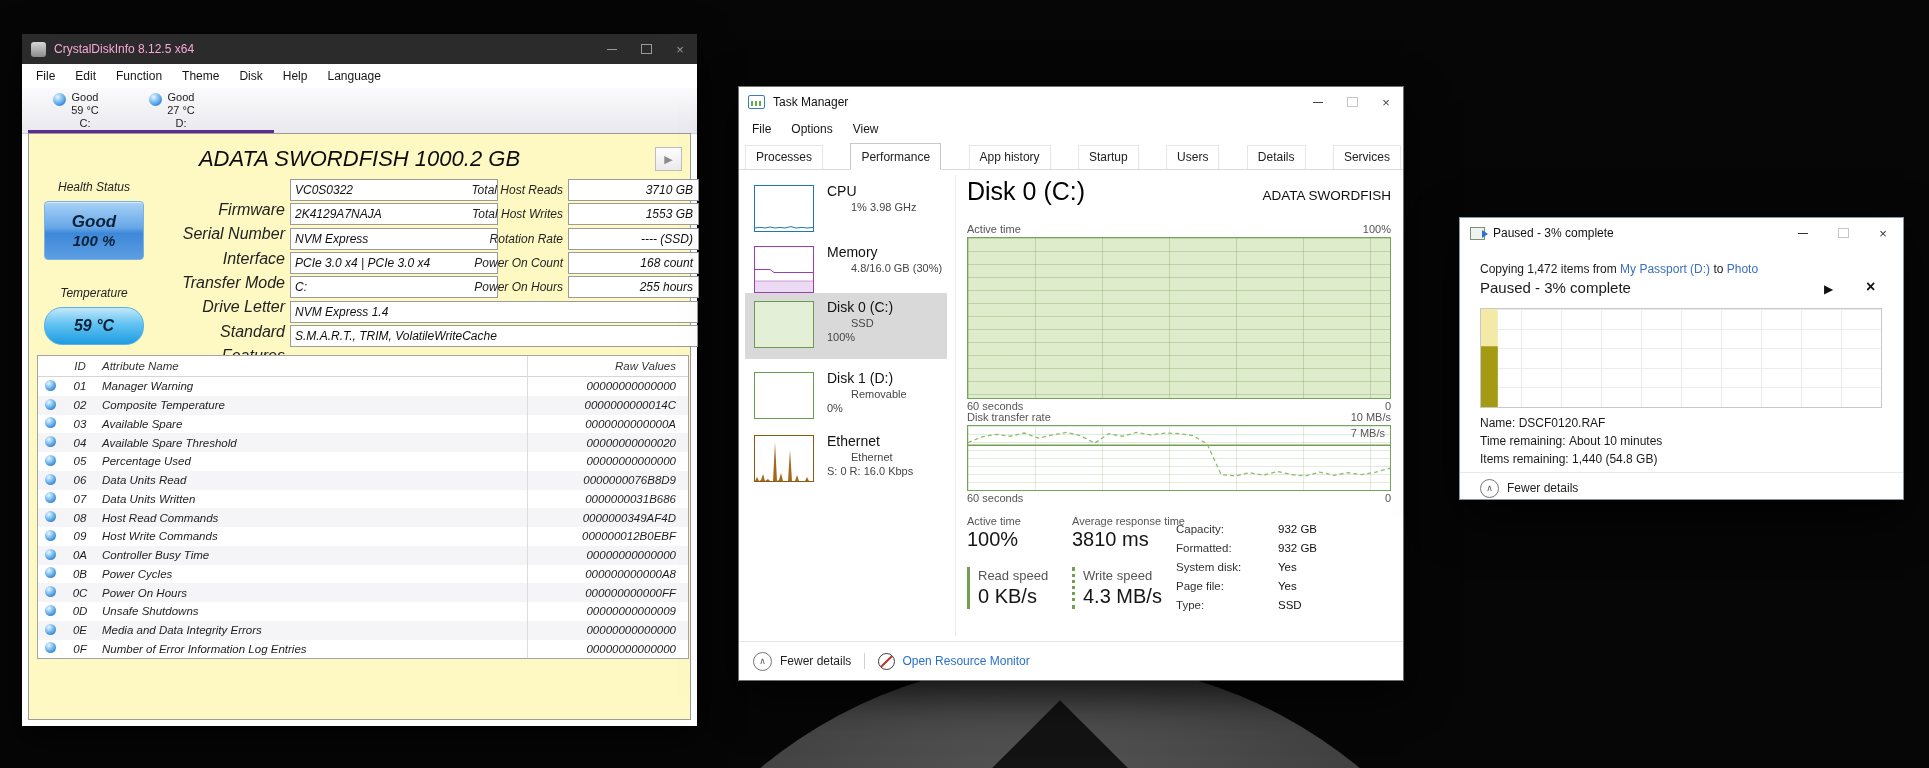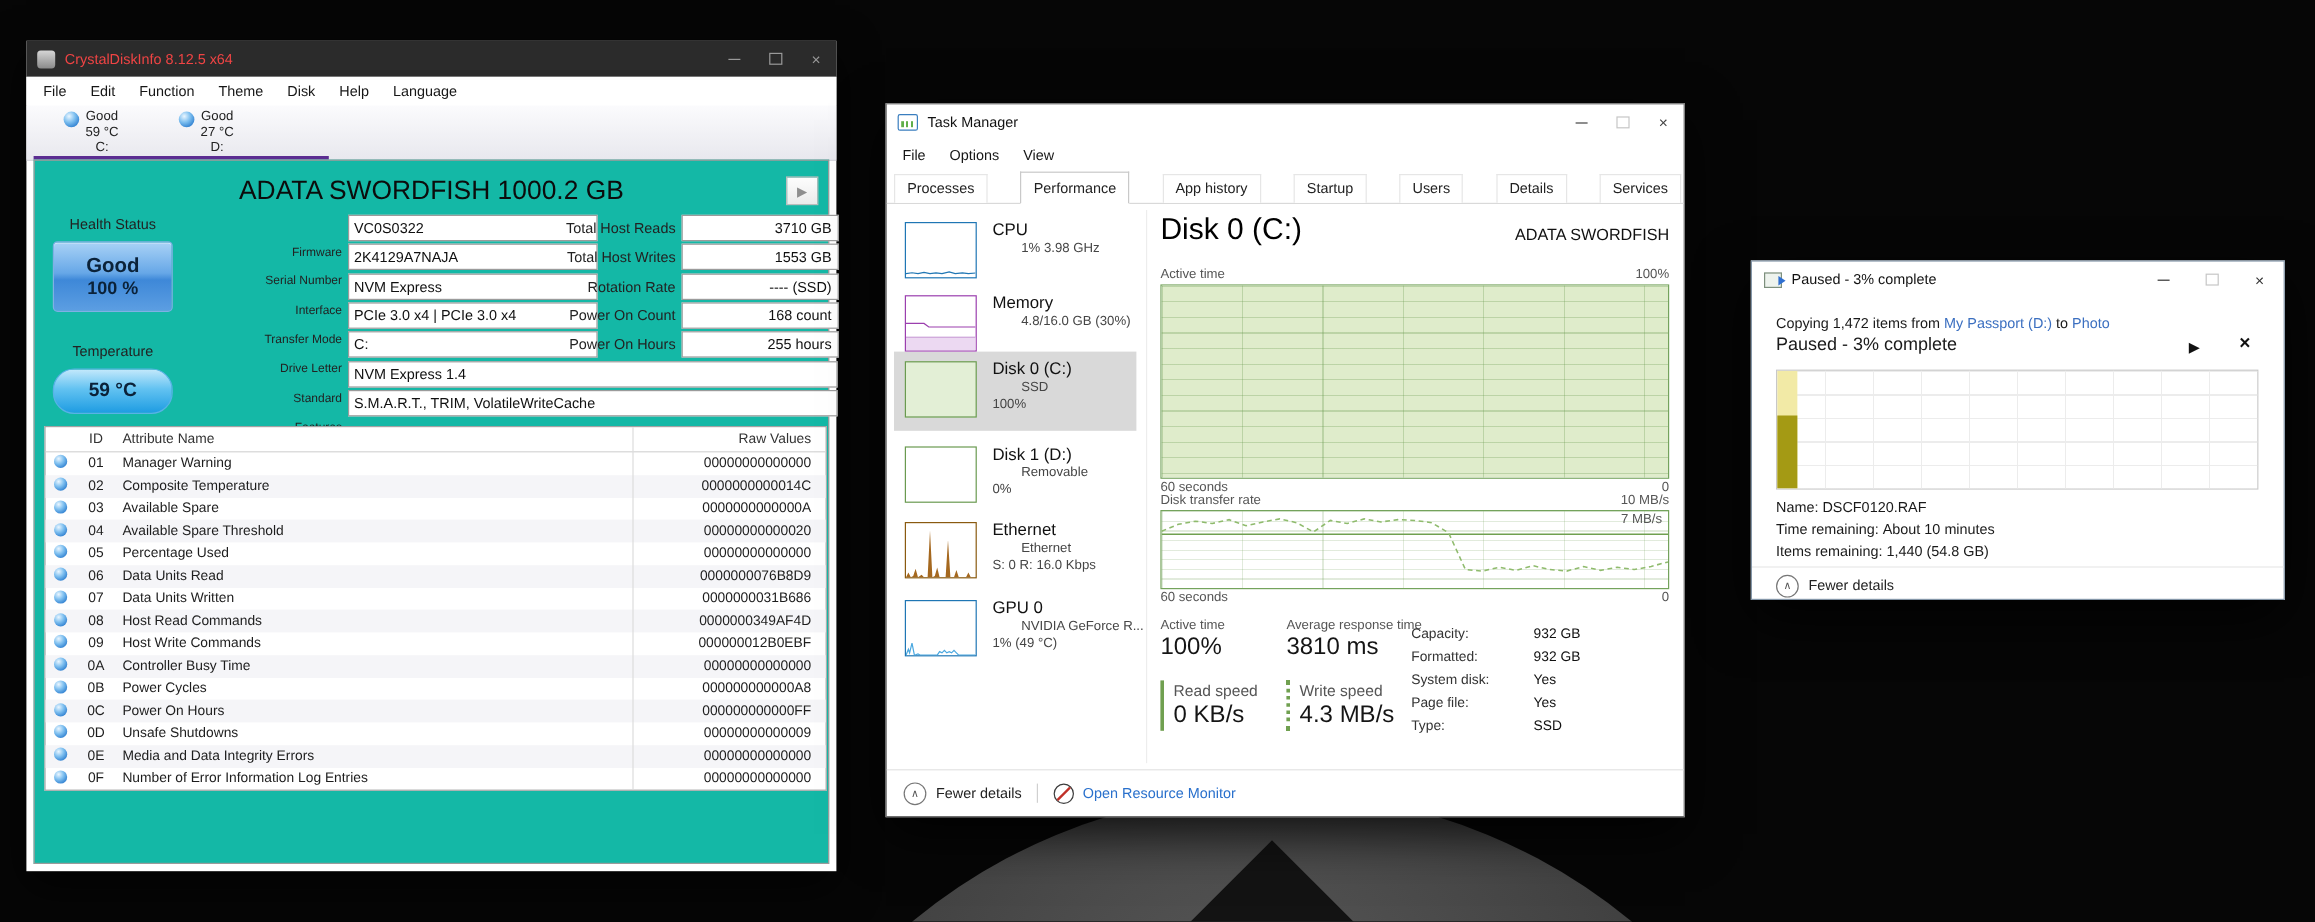--- a/index.html
+++ b/index.html
@@ -17,51 +17,51 @@
   .winctl{margin-left:auto;display:flex;}
   .wbtn{width:34px;height:30px;display:flex;align-items:center;justify-content:center;font-size:13px;}
   .minline{display:block;width:10px;border-top:1px solid currentColor;}
   .maxbox{display:block;width:9px;height:8px;border:1px solid currentColor;}
 
   
   .cdi{left:22px;top:34px;width:675px;height:692px;z-index:5;box-shadow:0 12px 34px rgba(0,0,0,.75);}
   .cdi-titlebar{height:30px;background:#2b2b2b;display:flex;align-items:center;}
   .cdi-appicon{width:15px;height:15px;margin:0 8px 0 9px;border-radius:3px;
                background:linear-gradient(180deg,#d6d6d6,#8b8b8b);}
-  .cdi-title{color:#ef4444;font-size:12px;}
+  .cdi-title{color:#f9a8d4;font-size:12px;}
   .cdi .wbtn{color:#9a9a9a;}
   .cdi-menubar{height:24px;background:#fff;display:flex;align-items:center;padding-left:4px;}
   .mitem{font-size:12px;color:#161616;padding:0 10px;}
   .cdi-drivebar{height:45px;background:linear-gradient(180deg,#fbfbfd,#e8e8ee);position:relative;
                 border-bottom:1px solid #cfcfd6;}
   .drive{position:absolute;top:3px;width:92px;display:flex;justify-content:center;gap:5px;
          font-size:11px;line-height:13px;color:#222;}
   .drive .dtxt{text-align:center;}
   .orb{width:13px;height:13px;border-radius:50%;display:inline-block;flex:0 0 auto;margin-top:2px;
        background:radial-gradient(circle at 35% 30%,#eaf6ff 0%,#7fc0f0 40%,#2e7fd0 80%,#16549e 100%);}
   .cdi-underline{position:absolute;left:6px;bottom:0;width:246px;height:3px;background:#5b2d91;}
-  .cdi-main{position:absolute;left:6px;right:6px;top:99px;bottom:6px;border:1px solid #9b9b9b;background:#14b8a6;}
+  .cdi-main{position:absolute;left:6px;right:6px;top:99px;bottom:6px;border:1px solid #9b9b9b;background:#fef9c3;font-style:italic;}
   .cdi-disktitle{position:absolute;top:12px;left:0;right:0;text-align:center;font-size:22px;color:#0c0c0c;}
   .cdi-nextbtn{position:absolute;right:8px;top:13px;width:25px;height:22px;border:1px solid #bdbdbd;
                background:linear-gradient(#fdfdfd,#ebebeb);color:#8e8e8e;font-size:11px;
                display:flex;align-items:center;justify-content:center;}
   .cdi-leftcol{position:absolute;left:4px;top:46px;width:122px;text-align:center;}
   .cd-lab{font-size:12px;color:#222;}
   .hs-box{margin:7px auto 0;width:98px;height:57px;border:1px solid #7fb0e4;border-radius:4px;
           background:linear-gradient(180deg,#a9d2f6 0%,#66a7e7 45%,#3e88d8 55%,#5c9ee2 100%);
           box-shadow:inset 0 1px 0 rgba(255,255,255,.55);
           display:flex;flex-direction:column;justify-content:center;}
   .hs-status{font-size:17px;font-weight:bold;color:#0b2239;}
   .hs-pct{font-size:15px;font-weight:bold;color:#0b2239;}
   .tm-lab{margin-top:26px;}
   .temp-box{margin:7px auto 0;width:98px;height:36px;border-radius:18px;border:1px solid #58b2e6;
             background:linear-gradient(180deg,#c2e8fb 0%,#62c2f1 45%,#1e9ce2 100%);
             display:flex;align-items:center;justify-content:center;font-size:16px;font-weight:bold;color:#0b2239;}
   .frow{position:absolute;left:138px;height:22px;display:flex;align-items:center;}
-  .frow .flab{width:118px;text-align:right;font-size:10px;color:#222;padding-right:5px;margin-top:40px;}
+  .frow .flab{width:118px;text-align:right;font-size:16px;color:#222;padding-right:5px;margin-top:40px;}
   .frow .fval{width:202px;height:20px;border:1px solid #9b9b9b;font-size:12px;color:#101010;
               display:flex;align-items:center;padding-left:4px;background:#fff;}
   .frow.wide .fval{width:402px;}
   .rrow{position:absolute;left:430px;height:22px;display:flex;align-items:center;}
   .rrow .flab{width:104px;text-align:right;font-size:12px;color:#222;padding-right:5px;}
   .rrow .fval{width:124px;height:20px;border:1px solid #9b9b9b;font-size:12px;color:#101010;
               display:flex;align-items:center;justify-content:flex-end;padding-right:5px;background:#fff;}
   .cdi-table{position:absolute;left:8px;top:221px;width:650px;border:1px solid #a3a3a3;background:#fff;}
   .cdi-table::after{content:"";position:absolute;top:0;bottom:0;right:160px;width:1px;background:#dcdcdc;}
   .thead{display:flex;height:20px;align-items:center;font-size:11.5px;color:#333;border-bottom:1px solid #d5d5d5;}
@@ -450,30 +450,20 @@
     <div class="tm-item" style="top:346px;">
       <span class="thumb th-eth">
         <svg viewBox="0 0 58 45" preserveAspectRatio="none">
           <path d="M0,45 L2,41 4,45 6,44 8,38 10,45 13,43 15,45 18,45 20,6 22,45 24,44 26,37 28,45 33,45 35,14 37,45 40,45 42,39 44,45 50,45 52,41 54,45 58,45 Z" fill="#a5681f"></path>
         </svg>
       </span>
       <span class="iname">Ethernet</span>
       <span class="il2">Ethernet</span>
       <span class="il3">S: 0 R: 16.0 Kbps</span>
     </div>
-    <div class="tm-item" style="top:411px;">
-      <span class="thumb th-gpu">
-        <svg viewBox="0 0 58 45" preserveAspectRatio="none">
-            <polyline points="0,45 2,40 3,43 5,35 7,45 10,44 12,45 26,45 28,42 30,43 32,41 34,43 36,42 38,43 40,41 42,43 44,45 58,45" fill="none" stroke="#4aa8e0" stroke-width="1"></polyline>
-          </svg>
-      </span>
-      <span class="iname">GPU 0</span>
-      <span class="il2">NVIDIA GeForce R...</span>
-      <span class="il3">1% (49 °C)</span>
-    </div>
 
     <div class="tm-divider"></div>
 
     <div class="tm-main">
       <div class="tmm-title">Disk 0 (C:)</div>
       <div class="tmm-sub">ADATA SWORDFISH</div>
 
       <span class="clab" style="top:50px;left:0;">Active time</span>
       <span class="clab" style="top:50px;right:0;">100%</span>
       <div class="chart1">

